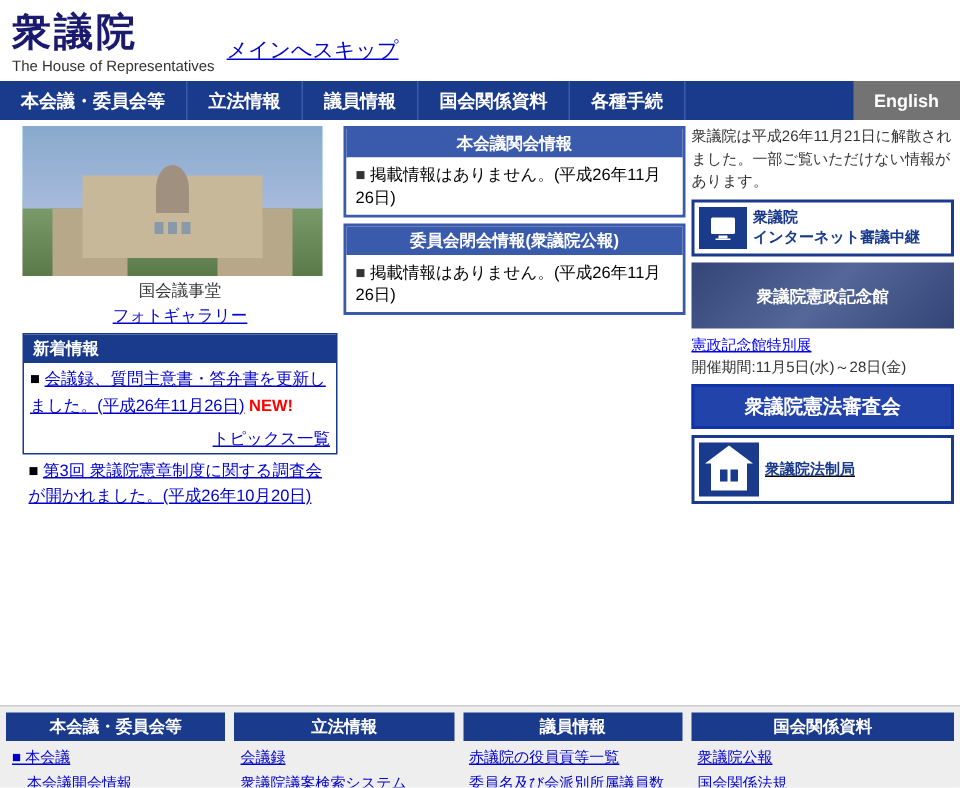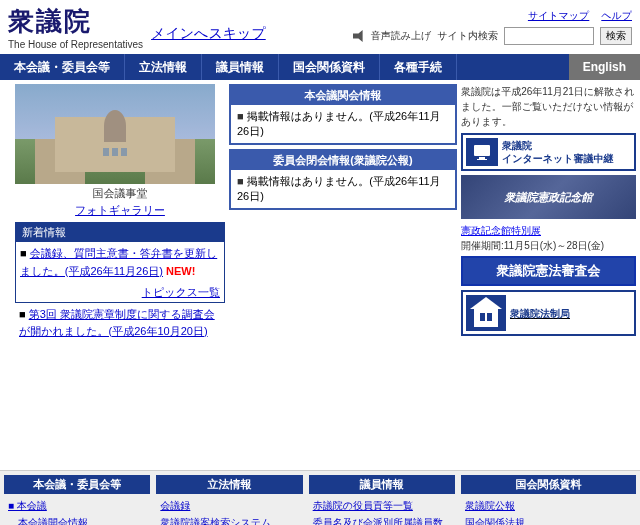--- a/index.html
+++ b/index.html
@@ -37,21 +37,21 @@
     .building-wing-l { position: absolute; bottom: 0; left: 20px; width: 50px; height: 45px; background: #b8a88a; }
     .building-wing-r { position: absolute; bottom: 0; right: 20px; width: 50px; height: 45px; background: #b8a88a; }
     .sky-bg { position: absolute; top: 0; left: 0; width: 100%; height: 60%; background: linear-gradient(180deg, #88aacc 0%, #aabbdd 100%); }
     .ground-bg { position: absolute; bottom: 0; left: 0; width: 100%; height: 45%; background: linear-gradient(180deg, #7a9a6a 0%, #5a7a4a 100%); }
     #building-caption { text-align: center; font-size: 11px; color: #333; margin: 2px 0; }
     #photo-gallery-link { text-align: center; margin: 2px 0; }
     #photo-gallery-link a { color: #0000cc; text-decoration: underline; font-size: 11px; }
     
     
     #new-info { margin-top: 4px; border: 1px solid #1a3a8c; }
-    #new-info-title { background: #1a3a8c; color: #fff; font-size: 11px; font-weight: normal; padding: 2px 6px; }
+    #new-info-title { background: #1a3a8c; color: #fff; font-size: 11px; font-weight: bold; padding: 2px 6px; }
     #new-info-content { padding: 3px 4px; font-size: 11px; line-height: 1.6; }
     #new-info-content a { color: #0000cc; text-decoration: underline; }
     #topics-link { text-align: right; margin: 2px 4px; }
     #topics-link a { color: #0000cc; text-decoration: underline; font-size: 11px; }
     
     #third-item { padding: 3px 4px; font-size: 11px; line-height: 1.6; }
     #third-item a { color: #0000cc; text-decoration: underline; }
     
     
     #center-col { flex: 1; display: flex; flex-direction: column; gap: 4px; }
@@ -92,35 +92,20 @@
 <body>
 
 <div id="header">
   <div id="header-left">
     <div id="logo-area">
       <span id="logo-kanji">衆議院</span>
       <span id="logo-en">The House of Representatives</span>
     </div>
     <a id="skip-link" href="#">メインへスキップ</a>
   </div>
-  <div id="header-right">
-    <div id="top-links">
-      <a href="#">サイトマップ</a>
-      <a href="#">ヘルプ</a>
-    </div>
-    <div id="search-area">
-      <span id="audio-read">
-        <span style="display:inline-block;width:14px;height:12px;background:#555;clip-path:polygon(0 30%, 40% 30%, 70% 0, 70% 100%, 40% 70%, 0 70%);margin-right:2px;"></span>
-        <span>音声読み上げ</span>
-      </span>
-      <span id="site-search-label">サイト内検索</span>
-      <input id="search-input" type="text" style="width: 90px; height: 18px; border: 1px solid rgb(153, 153, 153); font-size: 10px; padding: 1px 3px;">
-      <button id="search-btn" style="background:#eee;border:1px solid #999;font-size:10px;padding:1px 5px;cursor:pointer;height:18px;">検索</button>
-    </div>
-  </div>
 </div>
 
 <div id="nav-bar">
   <div class="nav-item">本会議・委員会等</div>
   <div class="nav-item">立法情報</div>
   <div class="nav-item">議員情報</div>
   <div class="nav-item">国会関係資料</div>
   <div class="nav-item">各種手続</div>
   <div class="nav-item nav-english">English</div>
 </div>
@@ -193,21 +178,21 @@
           <rect x="2" y="3" width="16" height="11" rx="1" fill="white"></rect>
           <rect x="7" y="15" width="6" height="2" fill="white"></rect>
           <rect x="5" y="17" width="10" height="1" fill="white"></rect>
         </svg>
       </div>
       <div class="right-banner-text" style="font-size:10px;font-weight:bold;color:#1a3a8c;line-height:1.3;">
         衆議院<br>インターネット審議中継
       </div>
     </div>
 
-    <div class="right-memorial" style="background:linear-gradient(135deg,#334477 0%,#556699 50%,#334477 100%);margin-bottom:4px;padding:4px;height:44px;display:flex;align-items:center;justify-content:center;font-style:italic;">
+    <div class="right-memorial" style="background:linear-gradient(135deg,#334477 0%,#556699 50%,#334477 100%);margin-bottom:4px;padding:4px;height:44px;display:flex;align-items:center;justify-content:center;">
       <span class="right-memorial-text">衆議院憲政記念館</span>
     </div>
 
     <div style="font-size:10px;color:#333;line-height:1.5;margin-bottom:3px;">
       <a href="#">憲政記念館特別展</a><br>
       <span>開催期間:11月5日(水)～28日(金)</span>
     </div>
 
     <div class="right-kenpo">
       <div>衆議院憲法審査会</div>

